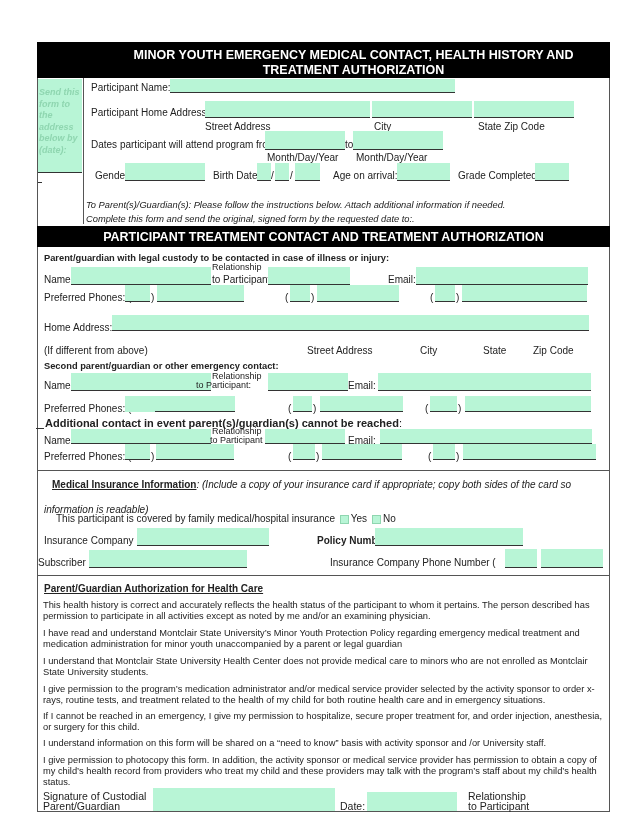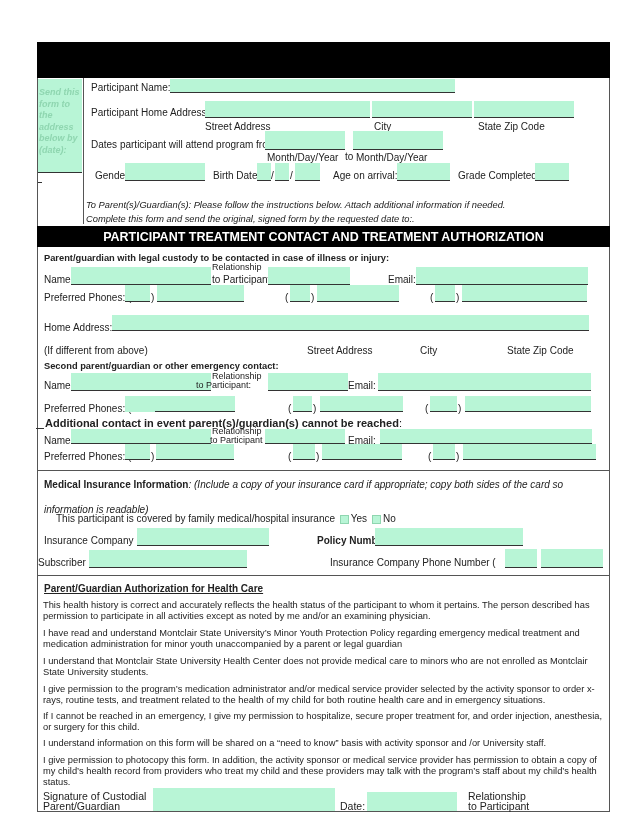--- a/index.html
+++ b/index.html
@@ -19,20 +19,22 @@
   .vr { position:absolute; border-left:1px solid #555; width:0; }
   .para { position:absolute; left:43px; width:566px; font-size:9.3px; line-height:11px; color:#222; }
   .cb { display:inline-block; width:7px; height:7px; background:#b8f5d6; border:1px solid #8fd6b0; vertical-align:middle; margin:0 2px; }
 </style>
 </head>
 <body>
 
 <div class="frame"></div>
 
 <div class="hdr" style="left:37px;top:42px;width:573px;height:36px;">
+  <div style="position:absolute;left:60px;right:0;top:6px;font-size:12.5px;line-height:14px;">MINOR YOUTH EMERGENCY MEDICAL CONTACT, HEALTH HISTORY AND</div>
+  <div style="position:absolute;left:60px;right:0;top:21px;font-size:12.5px;line-height:14px;">TREATMENT AUTHORIZATION</div>
 </div>
 
 <div class="vr" style="left:83px;top:78px;height:146px;"></div>
 <div class="abs" style="left:38px;top:79px;width:44px;height:94px;background:#b8f5d6;">
   <div style="font-size:9px;line-height:11.5px;font-style:italic;font-weight:bold;color:#8fd6b0;padding:8px 0 0 1px;">Send this form to the address below by (date):</div>
 </div>
 <div class="line" style="left:38px;top:172px;width:44px;"></div>
 <div class="line" style="left:38px;top:182px;width:4px;"></div>
 
 <span class="t" style="left:91px;top:82px;">Participant Name:</span>
@@ -41,21 +43,21 @@
 <span class="t" style="left:91px;top:107px;">Participant Home Address:</span>
 <div class="fld" style="left:205px;top:101px;width:165px;height:17px;"></div>
 <div class="fld" style="left:372px;top:101px;width:100px;height:17px;"></div>
 <div class="fld" style="left:474px;top:101px;width:100px;height:17px;"></div>
 <span class="t" style="left:205px;top:121px;">Street Address</span>
 <span class="t" style="left:374px;top:121px;">City</span>
 <span class="t" style="left:478px;top:121px;">State  Zip Code</span>
 
 <span class="t" style="left:91px;top:139px;">Dates participant will attend program from</span>
 <div class="fld" style="left:265px;top:131px;width:80px;height:19px;"></div>
-<span class="t" style="left:345px;top:139px;margin-top:12px;">to</span>
+<span class="t" style="left:345px;top:139px;">to</span>
 <div class="fld" style="left:353px;top:131px;width:90px;height:19px;"></div>
 <span class="t" style="left:267px;top:152px;">Month/Day/Year</span>
 <span class="t" style="left:356px;top:152px;">Month/Day/Year</span>
 
 <span class="t" style="left:95px;top:170px;">Gender</span>
 <div class="fld" style="left:125px;top:163px;width:80px;height:18px;"></div>
 <span class="t" style="left:213px;top:170px;">Birth Date</span>
 <div class="fld" style="left:257px;top:163px;width:14px;height:18px;"></div>
 <span class="t" style="left:271px;top:170px;">/</span>
 <div class="fld" style="left:275px;top:163px;width:14px;height:18px;"></div>
@@ -95,21 +97,21 @@
 <span class="t" style="left:430px;top:292px;">(</span>
 <div class="fld" style="left:435px;top:285px;width:20px;height:17px;"></div>
 <span class="t" style="left:456px;top:292px;">)</span>
 <div class="fld" style="left:462px;top:285px;width:125px;height:17px;"></div>
 
 <span class="t" style="left:44px;top:322px;">Home Address:</span>
 <div class="fld" style="left:112px;top:315px;width:477px;height:16px;"></div>
 <span class="t" style="left:44px;top:345px;">(If different from above)</span>
 <span class="t" style="left:307px;top:345px;">Street Address</span>
 <span class="t" style="left:420px;top:345px;">City</span>
-<span class="t" style="left:483px;top:345px;margin-left:24px;">State</span>
+<span class="t" style="left:483px;top:345px;">State</span>
 <span class="t" style="left:533px;top:345px;">Zip Code</span>
 
 <span class="t b" style="left:44px;top:361px;font-size:9.3px;">Second parent/guardian or other emergency contact:</span>
 <span class="t" style="left:44px;top:380px;">Name:</span>
 <div class="fld" style="left:71px;top:373px;width:140px;height:18px;"></div>
 <span class="t s9" style="left:212px;top:372px;">Relationship</span>
 <span class="t s9" style="left:196px;top:381px;">to Participant:</span>
 <div class="fld" style="left:268px;top:373px;width:80px;height:18px;"></div>
 <span class="t" style="left:348px;top:380px;">Email:</span>
 <div class="fld" style="left:378px;top:373px;width:213px;height:18px;"></div>
@@ -145,21 +147,21 @@
 <span class="t" style="left:316px;top:451px;">)</span>
 <div class="fld" style="left:322px;top:444px;width:80px;height:16px;"></div>
 <span class="t" style="left:428px;top:451px;">(</span>
 <div class="fld" style="left:433px;top:444px;width:22px;height:16px;"></div>
 <span class="t" style="left:456px;top:451px;">)</span>
 <div class="fld" style="left:463px;top:444px;width:133px;height:16px;"></div>
 
 <div class="hr" style="top:470px;"></div>
 
 <div class="t" style="left:44px;top:479px;font-size:10px;">
-  <span class="b u" style="font-weight:bold;">Medical Insurance Information</span><span class="i" style="font-style:italic;">: (Include a copy of your insurance card if appropriate; copy both sides of the card so</span>
+  <span class="b u" style="font-weight:bold;text-decoration:underline;margin-left:8px;">Medical Insurance Information</span><span class="i" style="font-style:italic;">: (Include a copy of your insurance card if appropriate; copy both sides of the card so</span>
 </div>
 <div class="t i" style="left:44px;top:492px;font-style:italic;">information is readable)</div>
 
 <div class="t" style="left:44px;top:513px;margin-left:12px;">
   <span>This participant is covered by family medical/hospital insurance</span>
   <span class="cb"></span><span>Yes</span>
   <span class="cb"></span><span>No</span>
 </div>
 
 <span class="t" style="left:44px;top:535px;">Insurance Company</span>

